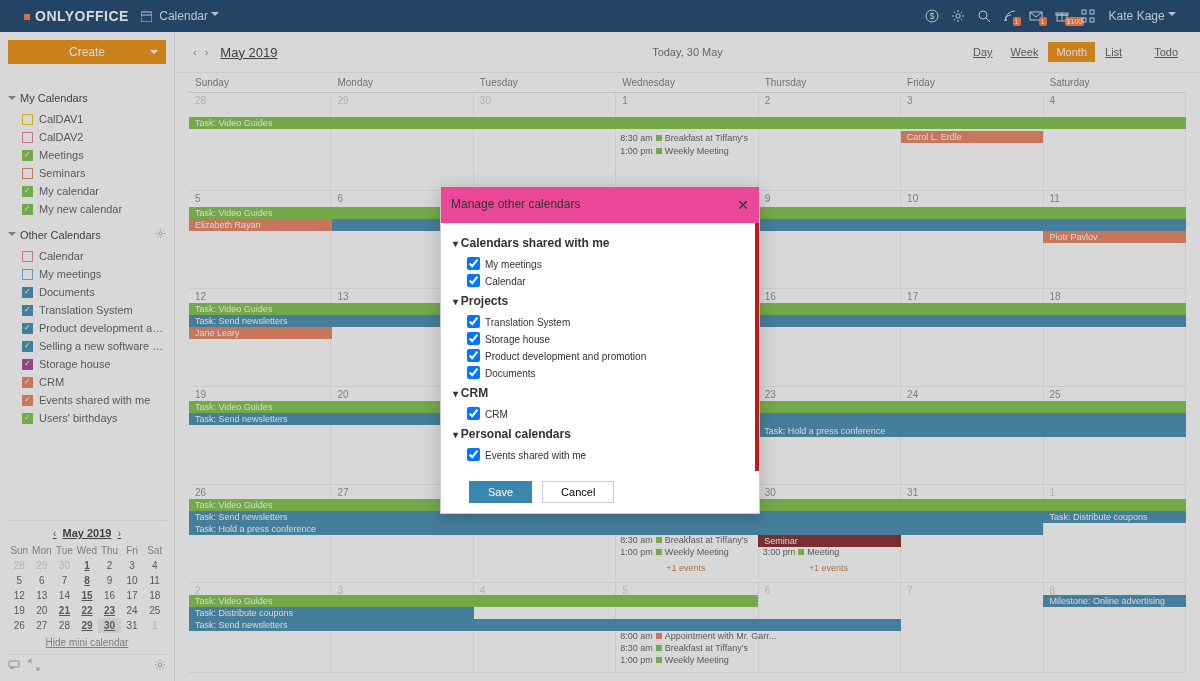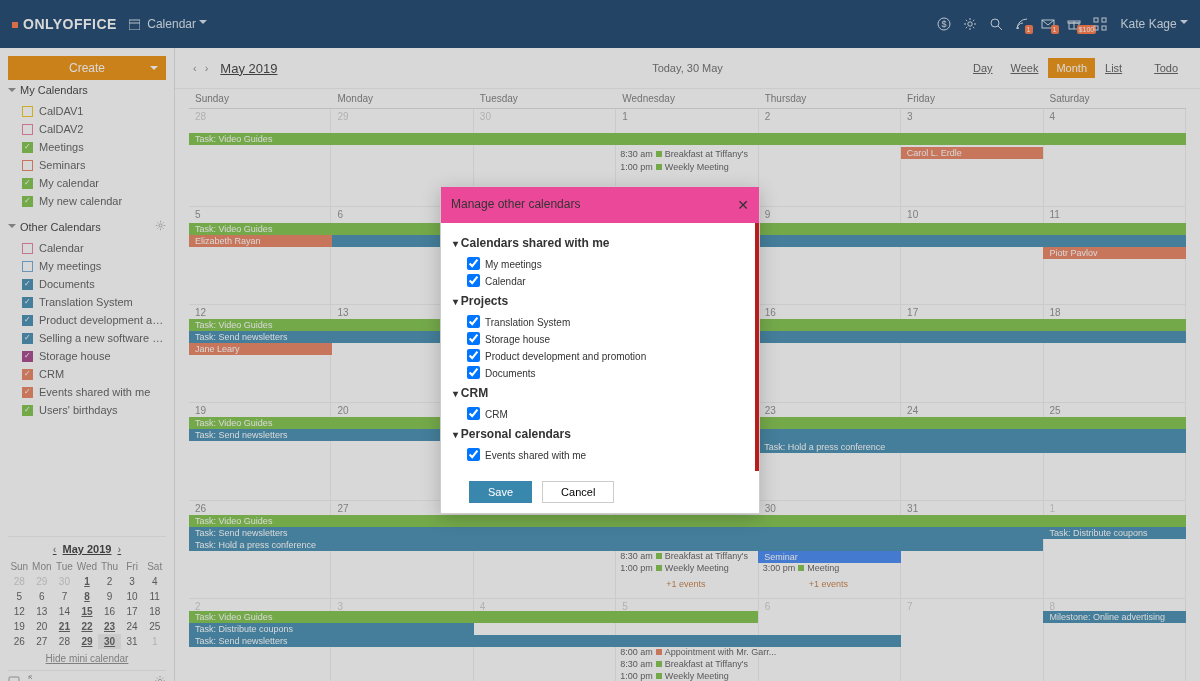--- a/index.html
+++ b/index.html
@@ -1,29 +1,29 @@
 <!DOCTYPE html>
 <html><head>
 <meta charset="utf-8">
 <style>
 *{box-sizing:border-box;margin:0;padding:0}
 body{font-family:Arial,Helvetica,sans-serif;font-size:11px;color:#333;background:#fff;width:1200px;height:681px;overflow:hidden;position:relative}
-.header{height:48px;background:#0f3a66;display:flex;align-items:center;padding:0 12px;color:#fff}
+.header{height:32px;background:#0f3a66;display:flex;align-items:center;padding:0 24px;color:#fff}
 .logo{font-weight:700;font-size:14px;letter-spacing:.5px}
 .logo-dot{display:inline-block;width:6px;height:6px;background:#ff6f3d;margin-right:5px;vertical-align:1px}
 .hmod{margin-left:12px;font-size:12px;color:#d6e2ec}
 .hmod svg{vertical-align:-2px;margin-right:4px}
 .hspace{flex:1}
 .hicon{margin-left:12px;position:relative;cursor:pointer}
 .hicon svg{vertical-align:middle}
 .badge{position:absolute;top:8px;left:10px;background:#ff6f3d;color:#fff;border-radius:2px;font-size:7px;padding:0 2px;line-height:9px}
 .husr{margin-left:14px;font-size:12px;color:#d6e2ec}
 .main{display:flex;height:calc(100% - 32px)}
 .side{width:175px;border-right:1px solid #e0e0e0;padding:8px;display:flex;flex-direction:column;background:#fff}
-.create{background:#ed8b00;color:#fff;border:none;height:24px;font-size:12px;cursor:pointer;position:relative;text-align:center;margin-bottom:0}
+.create{background:#ed8b00;color:#fff;border:none;height:24px;font-size:12px;cursor:pointer;position:relative;text-align:center;margin-bottom:24px}
 .create::after{content:'';position:absolute;right:8px;top:10px;border:4px solid transparent;border-top-color:#fff}
 .grp{margin-bottom:6px}
 .grp-h{display:flex;align-items:center;font-size:11px;color:#333;margin:4px 0 6px;cursor:pointer}
 .grp-h .tri{margin-right:4px}
 .gear{margin-left:auto;color:#999}
 .cal{display:flex;align-items:center;padding:3px 0 3px 14px;font-size:11px;color:#555;cursor:pointer}
 .cbox{width:11px;height:11px;margin-right:6px;flex:none;border:1px solid transparent;position:relative}
 .cbox.chk::after{content:'✓';color:#fff;font-size:8px;position:absolute;top:-1px;left:1px}
 .ellip{white-space:nowrap;overflow:hidden;text-overflow:ellipsis}
 .mini{margin-top:auto;border-top:1px solid #eee;padding-top:6px}
@@ -53,21 +53,21 @@
 .wrow{display:flex;height:98px;border-bottom:1px solid #eee;position:relative}
 .wrow.sm{height:90px}
 .dcell{flex:1;border-right:1px solid #eee;position:relative}
 .dcell:last-child{border-right:none}
 .dnum{position:absolute;top:2px;left:6px;font-size:10px;color:#888}
 .dnum.o{color:#ccc}
 .evbar{position:absolute;height:12px;font-size:9px;color:#333;padding:0 6px;line-height:12px;white-space:nowrap;overflow:hidden}
 .ev-g{background:#7ac142;color:#fff}
 .ev-b{background:#3a87ad;color:#fff}
 .ev-o{background:#e97c59;color:#fff}
-.ev-or{background:#3b82f6;color:#fff}
+.ev-or{background:#7f1d1d;color:#fff}
 .tmevent{position:absolute;font-size:9px;color:#555;left:4px;white-space:nowrap}
 .tmevent .sq{display:inline-block;width:6px;height:6px;margin:0 3px;vertical-align:0}
 .more{position:absolute;font-size:9px;color:#c47a3e;cursor:pointer}
 .overlay{position:absolute;inset:0;background:rgba(100,100,100,.25);display:flex;align-items:flex-start;justify-content:center}
 .modal{margin-top:186px;width:320px;background:#fff;border:1px solid #ccc;box-shadow:0 4px 18px rgba(0,0,0,.2);font-size:11px}
 .mhead{background:#ec4899;padding:10px 10px;display:flex;align-items:flex-start;font-size:12px}
 .mbody{padding:8px 10px 8px 12px;max-height:260px;overflow-y:auto;border-right:4px solid #b91c1c}
 .mbody::-webkit-scrollbar{width:6px}
 .mbody::-webkit-scrollbar-thumb{background:#ccc}
 .msect{font-weight:700;font-size:12px;margin:5px 0;cursor:pointer}

